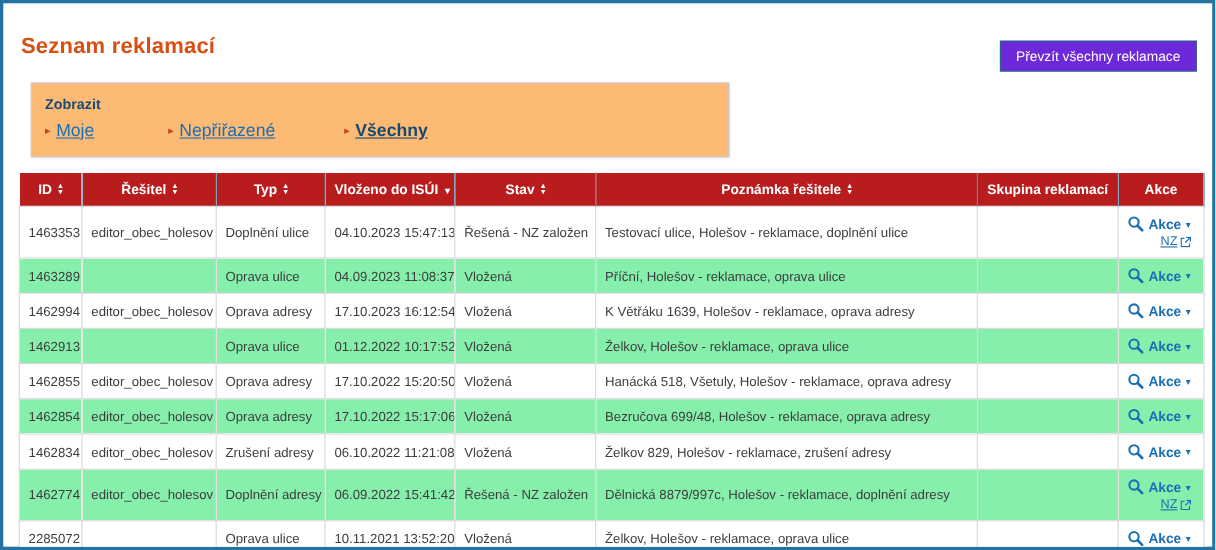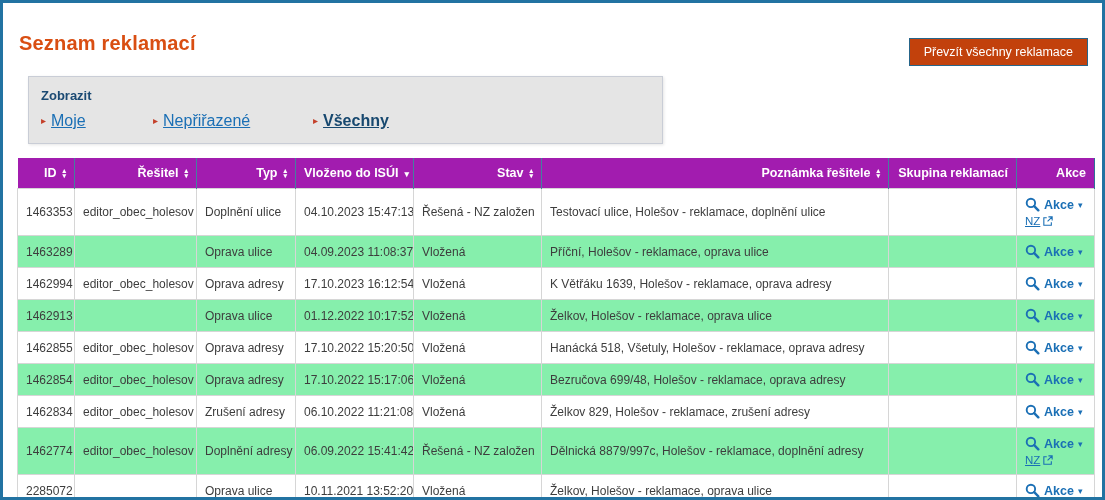--- a/index.html
+++ b/index.html
@@ -2,60 +2,60 @@
 <html><head>
 <meta charset="utf-8">
 <style>
   * { box-sizing: border-box; margin: 0; padding: 0; }
   html,body { background:#fff; }
   body { font-family: "Liberation Sans", sans-serif; }
   .page {
     position: relative; width: 1105px; height: 500px;
     border: 3px solid #2273a2; background: #fff; overflow: hidden;
   }
-  .topbar { display: flex; justify-content: space-between; align-items: flex-start; padding: 13px 14px 0 16px; margin-top: 16px; }
+  .topbar { display: flex; justify-content: space-between; align-items: flex-start; padding: 28px 14px 0 16px; }
   .title { color: #d94e12; font-size: 20px; font-weight: bold; letter-spacing: .2px; }
   .actions { display: flex; gap: 6px; margin-top: 6px; }
   .btn {
-    background: #c2410c; color: #fff; border: 1px solid #26658a;
+    background: #6d28d9; color: #fff; border: 1px solid #26658a;
     font-family: inherit; font-size: 12.5px; padding: 6px 14px; cursor: pointer; white-space: nowrap;
   }
   .btn.close { min-width: 88px; }
   .filterbox {
-    margin: 10px 0 0 25px; width: 635px; background: #e5e5e5;
+    margin: 10px 0 0 25px; width: 635px; background: #fdba74;
     border: 1px solid #c9cdd6; box-shadow: 1px 1px 3px rgba(0,0,0,.10);
     padding: 11px 14px 13px 12px;
   }
   .filter-label { color: #1b4a73; font-weight: bold; font-size: 13px; }
   .filter-links { margin-top: 9px; display: flex; }
   .filter-item { display: flex; align-items: center; }
   .filter-item:nth-child(1) { width: 112px; }
   .filter-item:nth-child(2) { width: 160px; }
   .bullet { color: #c4402a; font-size: 10px; margin-right: 5px; line-height: 1; }
   .flink { color: #1a6fb5; text-decoration: underline; font-size: 16px; cursor: pointer; }
   .flink.active { color: #17486f; font-weight: bold; }
   table { border-collapse: collapse; table-layout: fixed; width: 1077px; margin: 14px 14px 0 14px; font-size: 12px; color: #3d3d3d; }
   col.c-id{width:57px} col.c-resitel{width:122px} col.c-typ{width:99px} col.c-vlozeno{width:118px}
   col.c-stav{width:128px} col.c-poznamka{width:347px} col.c-skupina{width:128px} col.c-akce{width:78px}
   th {
-    background: #a21caf; color: #fff; text-align: right; font-size: 12.5px;
+    background: #b91c1c; color: #fff; text-align: center; font-size: 12.5px;
     padding: 8px 8px; border-right: 1px solid #457f9e; white-space: nowrap; overflow: hidden;
   }
   th:last-child { border-right: 1px solid #2e7296; }
   .sort-both { display: inline-flex; flex-direction: column; vertical-align: middle; margin-left: 6px; font-size: 7px; line-height: 5px; position: relative; top: -1px; }
   .sort-desc { font-size: 9px; margin-left: 6px; vertical-align: middle; }
   td { border: 1px solid #d6d6d6; padding: 8px 8px; vertical-align: middle; overflow: hidden; }
   tr.odd td { background: #fff; }
   tr.even td { background: #86efac; }
   td.nowrap { white-space: nowrap; }
   .akce-line { display: flex; align-items: center; gap: 4px; white-space: nowrap; }
   .akce-link { color: #1a6fb5; font-weight: bold; font-size: 12.5px; text-decoration: none; cursor: pointer; }
   .caret { color: #1a6fb5; font-size: 9px; }
   .nz-line { display: flex; align-items: center; gap: 3px; margin-top: 3px; }
-  .nz-link { color: #1a6fb5; font-size: 11.5px; text-decoration: underline; cursor: pointer; }
+  .nz-link { color: #1a6fb5; font-size: 11.5px; text-decoration: underline; cursor: pointer; margin-left: 30px; }
   tr.partial td { height: 6px; padding: 0; background: #fff; }
 </style>
 </head>
 <body>
 
 <div class="page">
   <div class="topbar">
     <h1 class="title">Seznam reklamací</h1>
     <div class="actions">
       <button class="btn">Převzít všechny reklamace</button>

